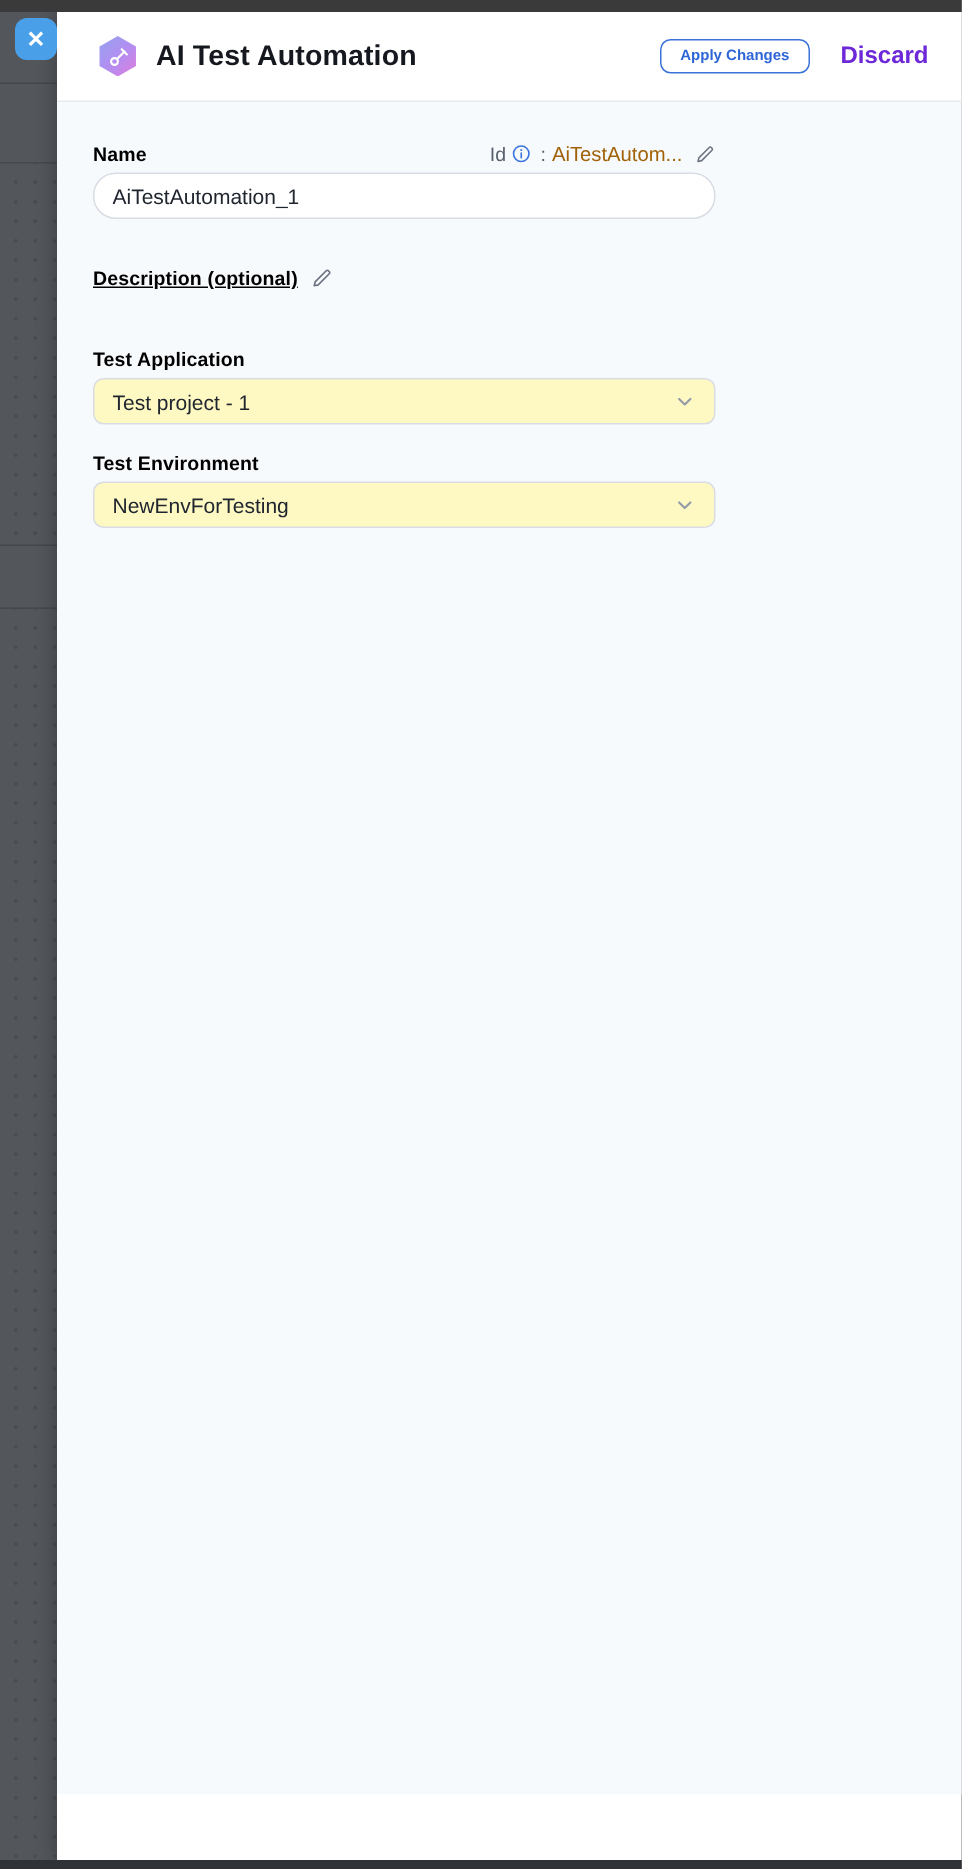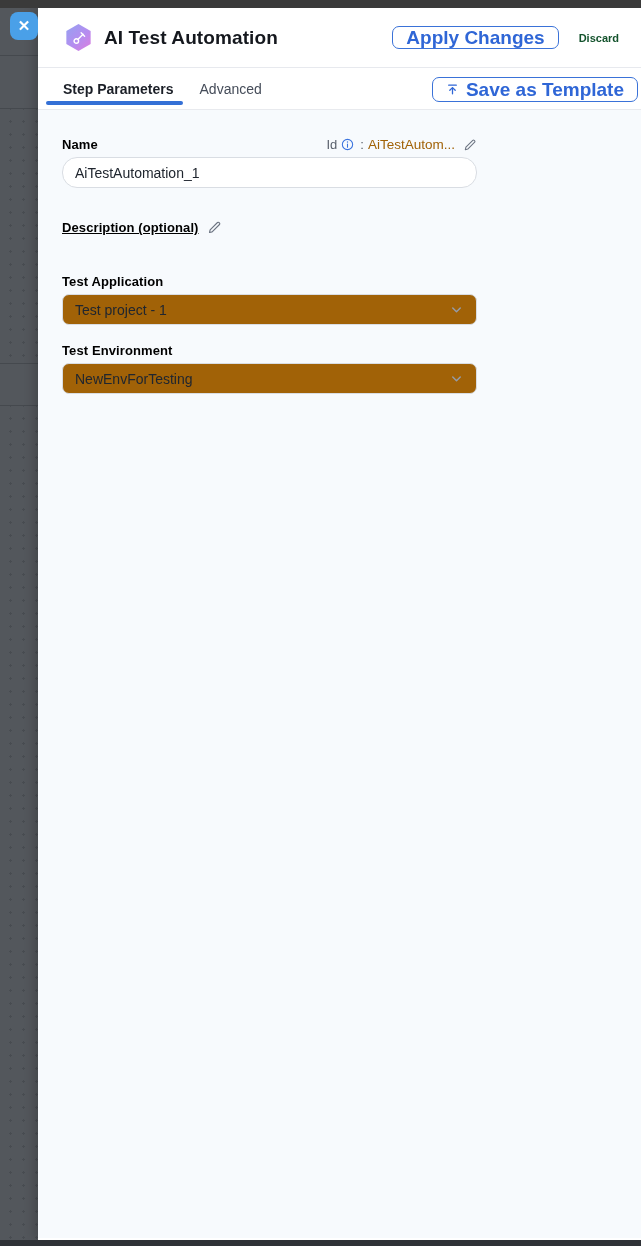--- a/index.html
+++ b/index.html
@@ -25,24 +25,24 @@
 
   .panel-header { height:60px; display:flex; align-items:center;
     padding:0 22px 0 27px; background:#ffffff; border-bottom:1px solid #e7e9ee; }
   .hexagon { width:27px; height:27px; flex:0 0 27px;
     background:linear-gradient(135deg,#93a3f1 0%,#b58df0 55%,#e07cdc 100%);
     clip-path:polygon(50% 0%, 95% 26%, 95% 74%, 50% 100%, 5% 74%, 5% 26%);
     display:flex; align-items:center; justify-content:center; }
   .panel-title { font-size:19px; font-weight:700; color:#15181e; margin-left:12px;
     letter-spacing:.1px; flex:1 1 auto; white-space:nowrap; }
   .btn-outline { background:#ffffff; border:1px solid #3a72d8; border-radius:7px;
-    color:#2f66d6; font-size:19px; font-weight:700; padding:4px 13px; height:23px;
+    color:#2f66d6; font-size:10px; font-weight:700; padding:4px 13px; height:23px;
     display:inline-flex; align-items:center; cursor:pointer; white-space:nowrap;
     font-family:"Liberation Sans", sans-serif;text-align:right; }
-  .link-btn { background:none; border:none; color:#14532d; font-size:11px; font-weight:700;
+  .link-btn { background:none; border:none; color:#6d28d9; font-size:16px; font-weight:700;
     margin-left:20px; cursor:pointer; font-family:"Liberation Sans", sans-serif; white-space:nowrap; }
 
   .tabs-row { position:relative; height:42px; background:#ffffff; border-bottom:1px solid #e8eaee;
     display:flex; align-items:center; }
   .tab { position:relative; height:100%; display:flex; align-items:center; cursor:pointer; }
   .tab-active { margin-left:8px; padding:0 9px 0 17px; font-size:14px; font-weight:700; color:#1b1f27; }
   .tab-underline { position:absolute; left:0; bottom:4px; width:100%; height:4px;
     background:#3470d6; border-radius:3px; }
   .tab-inactive { margin-left:13px; padding:0 4px; font-size:14px; font-weight:400; color:#454c59; }
   .save-template-btn { position:absolute; right:3px; top:9px; height:25px; gap:7px; }
@@ -61,21 +61,21 @@
     background:#ffffff; padding:0 12px; font-size:14px; color:#20262f;
     font-family:"Liberation Sans", sans-serif; outline:none; }
 
   .desc-row { margin-top:32px; display:flex; align-items:center; gap:8px;text-decoration:underline; }
 
   .group-label-1 { margin-top:39px; }
   .group-label-2 { margin-top:18px; }
   .group-label-3 { margin-top:17px; }
 
   .select { width:415px; height:31px; margin-top:5px; border:1px solid #d9dde3; border-radius:7px;
-    background:#a16207; display:flex; align-items:center; justify-content:space-between;
+    background:#fef9c3; display:flex; align-items:center; justify-content:space-between;
     padding:0 12px; cursor:pointer; }
   .select-value { font-size:14px; color:#20262f; }
 </style>
 </head>
 <body>
 
 <div class="top-bar"></div>
 <div class="left-strip">
   <div class="strip-divider" style="top:47px"></div>
   <div class="strip-divider" style="top:100px"></div>
@@ -97,37 +97,20 @@
         <circle cx="8" cy="16.5" r="3.4"></circle>
         <path d="M10.6 13.9 L18 6.5"></path>
         <path d="M15.2 4.2 L20.4 9.4"></path>
       </svg>
     </div>
     <div class="panel-title">AI Test Automation</div>
     <button class="btn-outline">Apply Changes</button>
     <button class="link-btn">Discard</button>
   </div>
 
-  <div class="tabs-row">
-    <div class="tab tab-active">
-      <span>Step Parameters</span>
-      <div class="tab-underline"></div>
-    </div>
-    <div class="tab tab-inactive">
-      <span>Advanced</span>
-    </div>
-    <button class="btn-outline save-template-btn">
-      <svg width="13" height="13" viewBox="0 0 24 24" fill="none" stroke="#2f66d6" stroke-width="2.4" stroke-linecap="round" stroke-linejoin="round">
-        <path d="M5 4 H19"></path>
-        <path d="M12 20 V9"></path>
-        <path d="M7 13.5 L12 8.5 L17 13.5"></path>
-      </svg>
-      <span>Save as Template</span>
-    </button>
-  </div>
 
   <div class="content">
 
     <div class="name-row">
       <span class="field-label">Name</span>
       <span class="id-group">
         <span class="id-label">Id</span>
         <span class="icon-btn">
           <svg width="13" height="13" viewBox="0 0 24 24" fill="none" stroke="#3b74df" stroke-width="2">
             <circle cx="12" cy="12" r="9.5"></circle>

